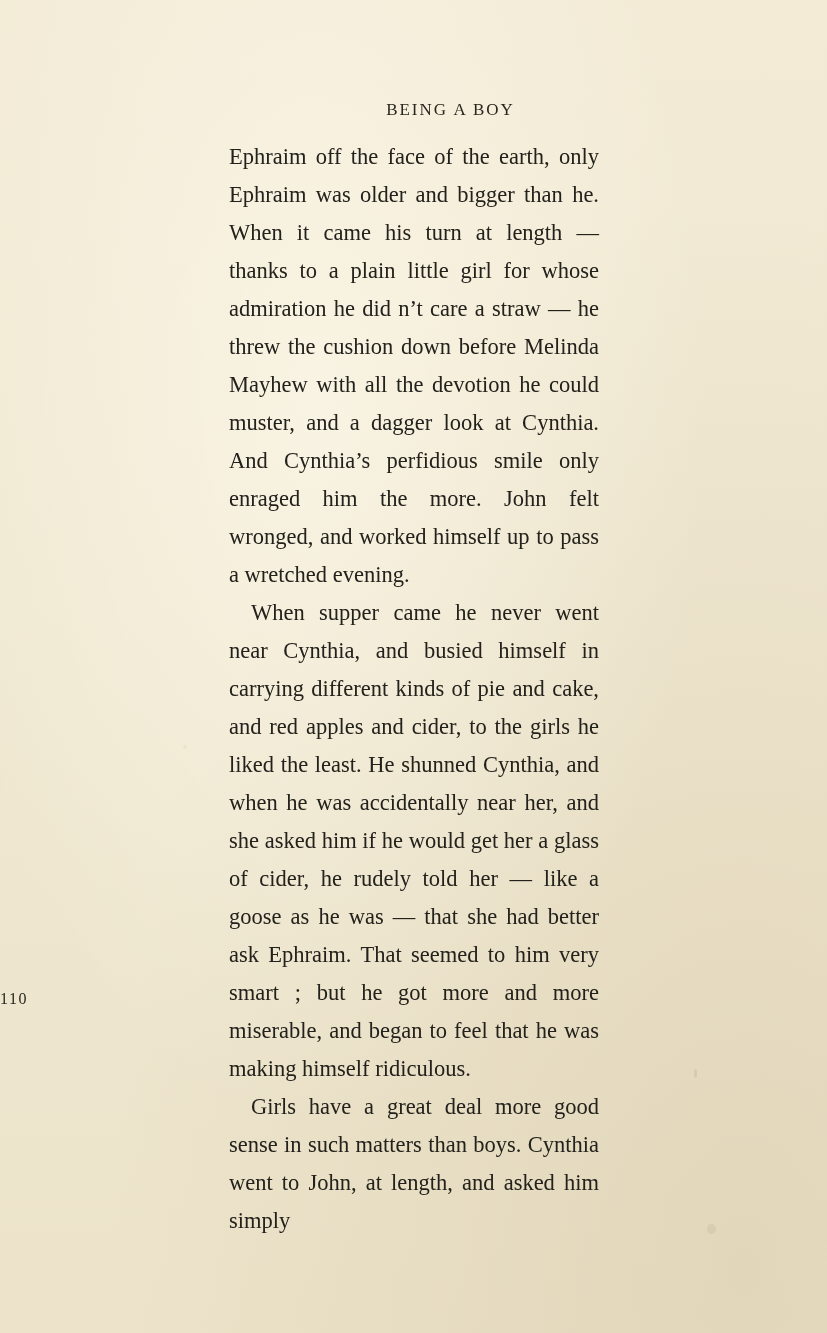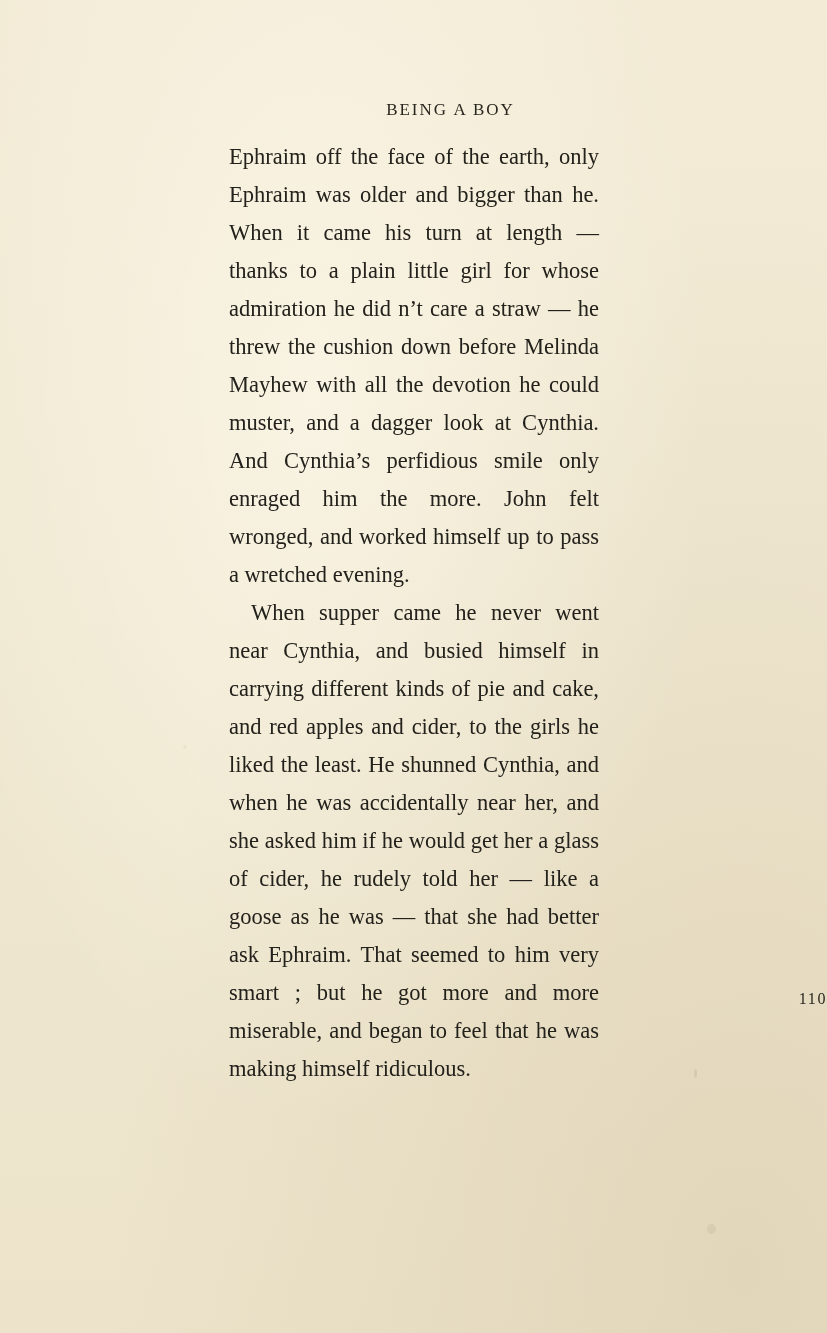--- a/index.html
+++ b/index.html
@@ -57,21 +57,21 @@
     margin: 0;
   }
   .textblock p.indent {
     text-indent: 22px;
   }
   .folio {
     position: absolute;
     top: 990px;
     left: 0;
     width: 827px;
-    text-align: right;
+    text-align: left;
     font-size: 16px;
     letter-spacing: 1.6px;
     color: #2a2720;
   }
   
   .speck {
     position: absolute;
     background: rgba(150,135,100,0.35);
     border-radius: 50%;
   }
@@ -84,20 +84,21 @@
 
 <div class="paper"></div>
 
 <div class="page">
 
   <div class="running-head">BEING A BOY</div>
 
   <div class="textblock">
     <p>Ephraim off the face of the earth, only Ephraim was older and bigger than he. When it came his turn at length — thanks to a plain little girl for whose admiration he did n’t care a straw — he threw the cushion down before Melinda Mayhew with all the devotion he could muster, and a dagger look at Cynthia.   And Cynthia’s perfidious smile only enraged him the more.   John felt wronged, and worked himself up to pass a wretched evening.</p>
     <p class="indent">When supper came he never went near Cynthia, and busied himself in carrying different kinds of pie and cake, and red apples and cider, to the girls he liked the least. He shunned Cynthia, and when he was accidentally near her, and she asked him if he would get her a glass of cider, he rudely told her — like a goose as he was — that she had better ask Ephraim.   That seemed to him very smart ; but he got more and more miserable, and began to feel that he was making himself ridiculous.</p>
+    <p class="indent">Girls have a great deal more good sense in such matters than boys.   Cynthia went to John, at length, and asked him simply</p>
   </div>
 
   <div class="folio">110</div>
 
   <div class="speck s1"></div>
   <div class="speck s2"></div>
   <div class="speck s3"></div>
 
 </div>
 

